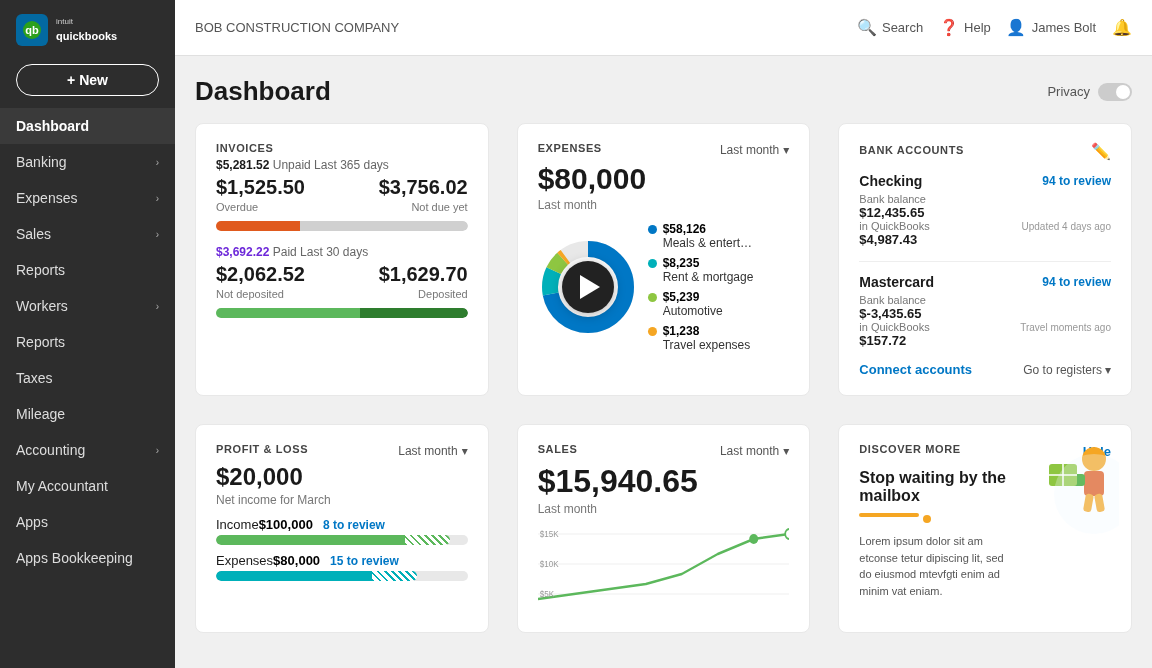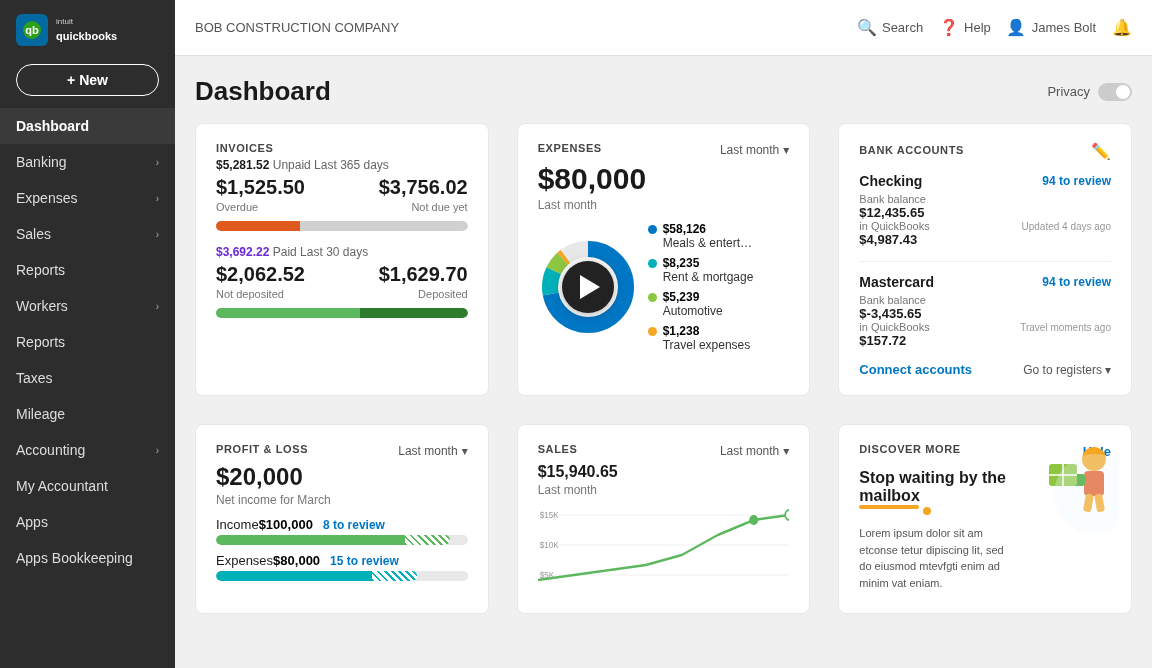--- a/index.html
+++ b/index.html
@@ -180,28 +180,28 @@
     .pl-row-header { display: flex; justify-content: flex-start; align-items: center; margin-bottom: 3px; }
     .pl-row-label { font-size: 13px; color: #1a1a1a; font-weight: 500; }
     .pl-row-review { font-size: 12px; color: #0077c5; font-weight: 600; cursor: pointer; }
     .pl-bar-track { height: 10px; background: #e8e8e8; border-radius: 5px; overflow: hidden; position: relative; }
     .pl-bar-fill { height: 100%; border-radius: 5px 0 0 5px; }
     .pl-bar-hatched { height: 100%; width: 18%; background: repeating-linear-gradient(45deg, #5cb85c, #5cb85c 2px, #fff 2px, #fff 5px); border-radius: 0 5px 5px 0; }
 
     
     .sales-header { display: flex; justify-content: space-between; align-items: center; margin-bottom: 4px; }
     .sales-period { font-size: 12px; color: #555; display: flex; align-items: center; gap: 4px; cursor: pointer; }
-    .sales-amount { font-size: 16px; font-weight: 700; color: #1a1a1a; margin-bottom: 2px; }
+    .sales-amount { font-size: 32px; font-weight: 700; color: #1a1a1a; margin-bottom: 2px; }
     .sales-sub { font-size: 12px; color: #777; margin-bottom: 8px; }
     .sales-chart { height: 90px; position: relative; }
 
     
     .discover-header { display: flex; justify-content: space-between; align-items: center; margin-bottom: 10px; }
     .discover-hide { color: #0077c5; font-size: 13px; font-weight: 600; cursor: pointer; }
-    .discover-headline { font-size: 16px; font-weight: 700; color: #1a1a1a; width: 60%; }
+    .discover-headline { font-size: 16px; font-weight: 700; color: #1a1a1a; margin-bottom: 8px; width: 60%; }
     .discover-accent-bar { height: 4px; width: 60px; background: #f5a623; border-radius: 2px; margin-bottom: 8px; }
     .discover-dot { width: 8px; height: 8px; background: #f5a623; border-radius: 50%; display: inline-block; margin-left: 4px; }
     .discover-body { font-size: 11px; color: #555; line-height: 1.5; width: 62%; }
     .discover-content-wrap { position: relative; }
     .discover-illustration {
       position: absolute; right: -8px; top: -30px;
       width: 90px; height: 100px;
     }
 
     

